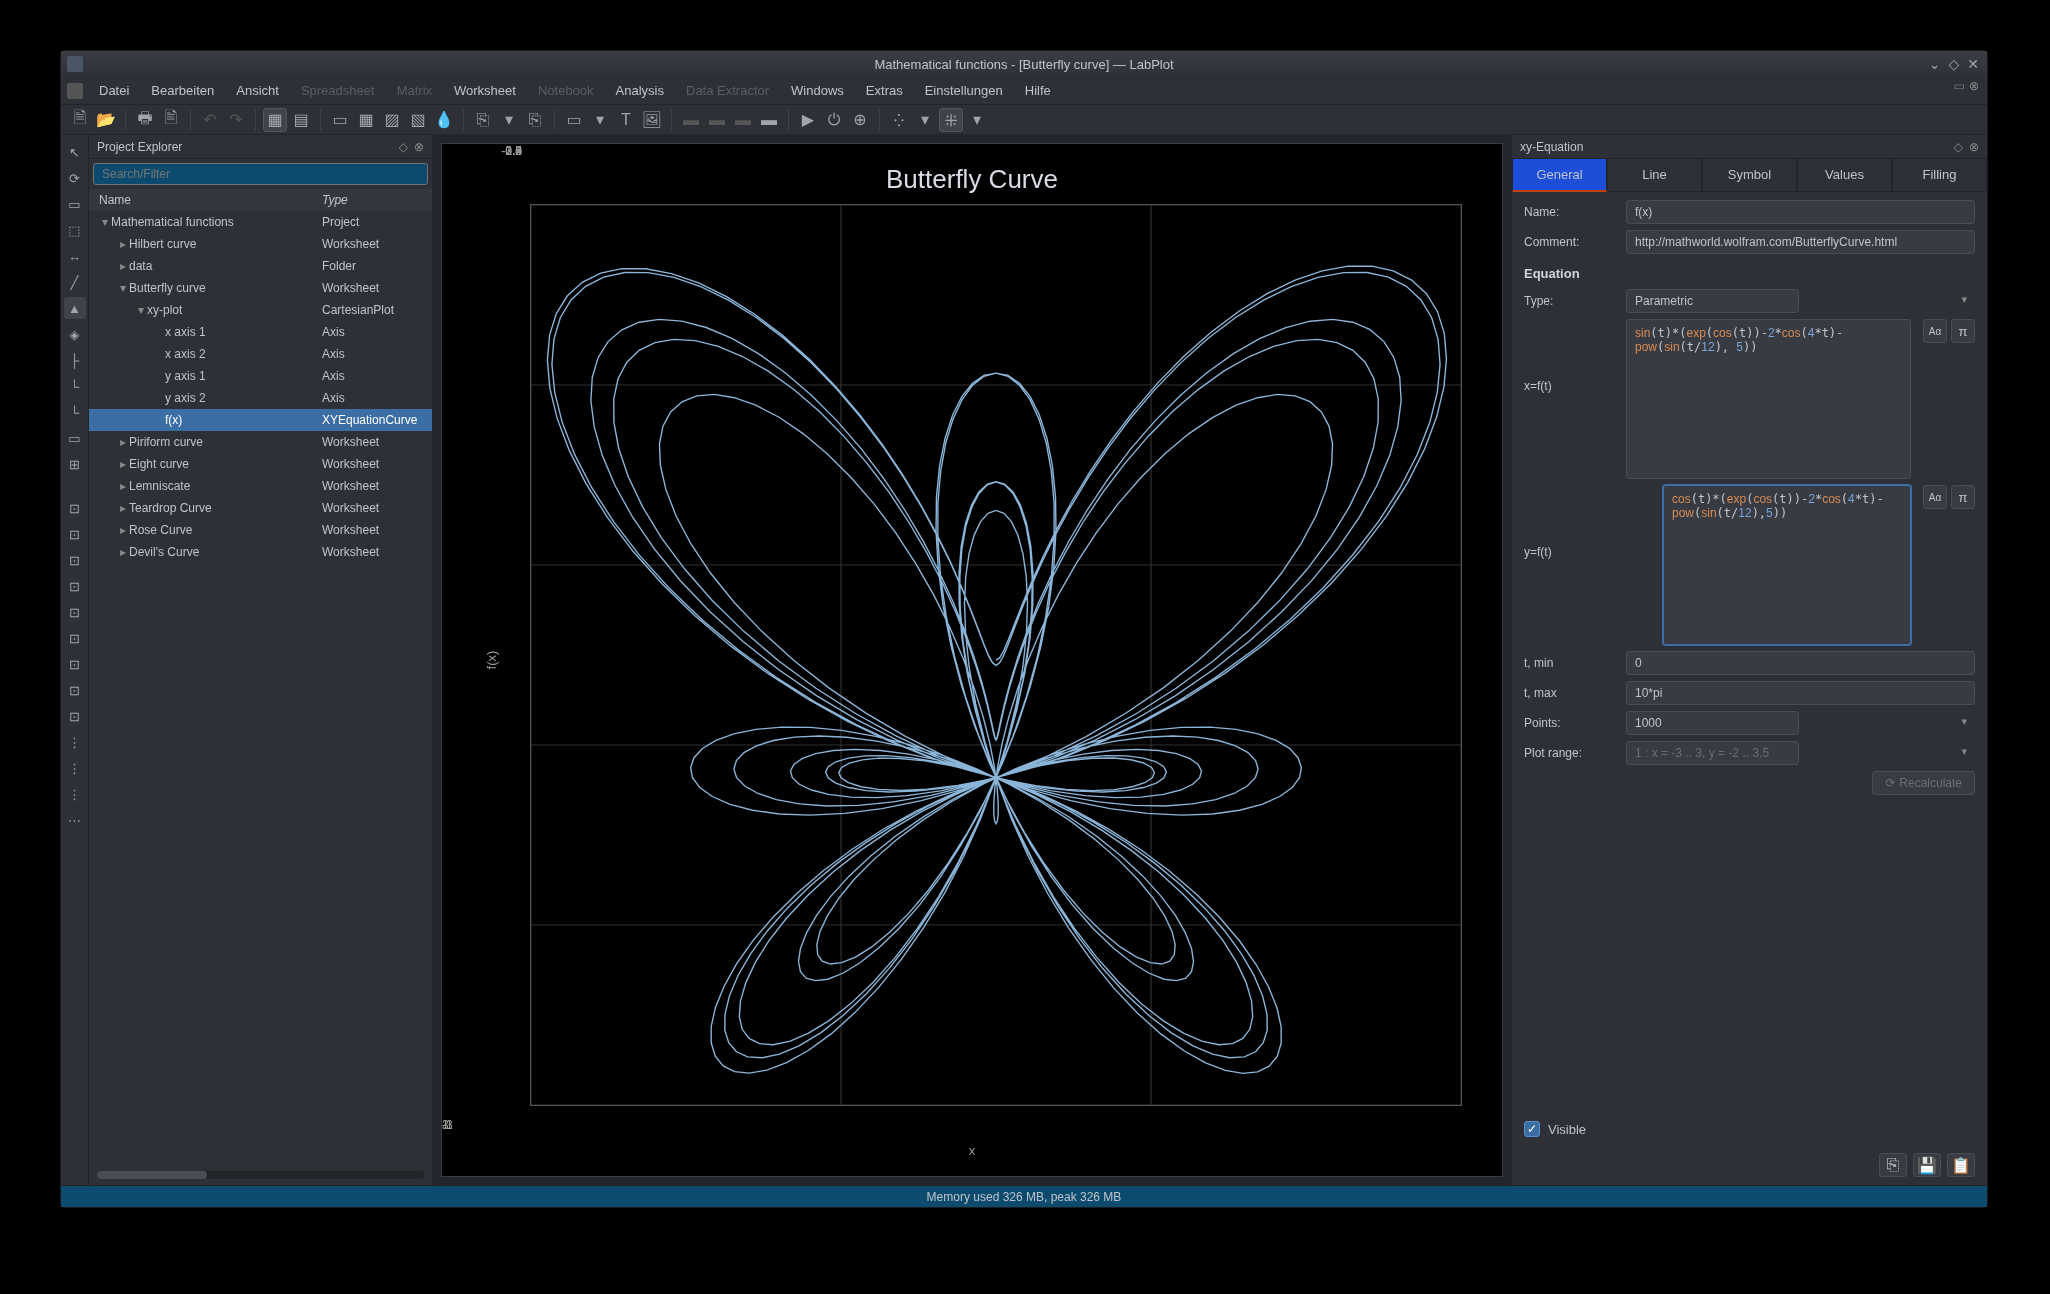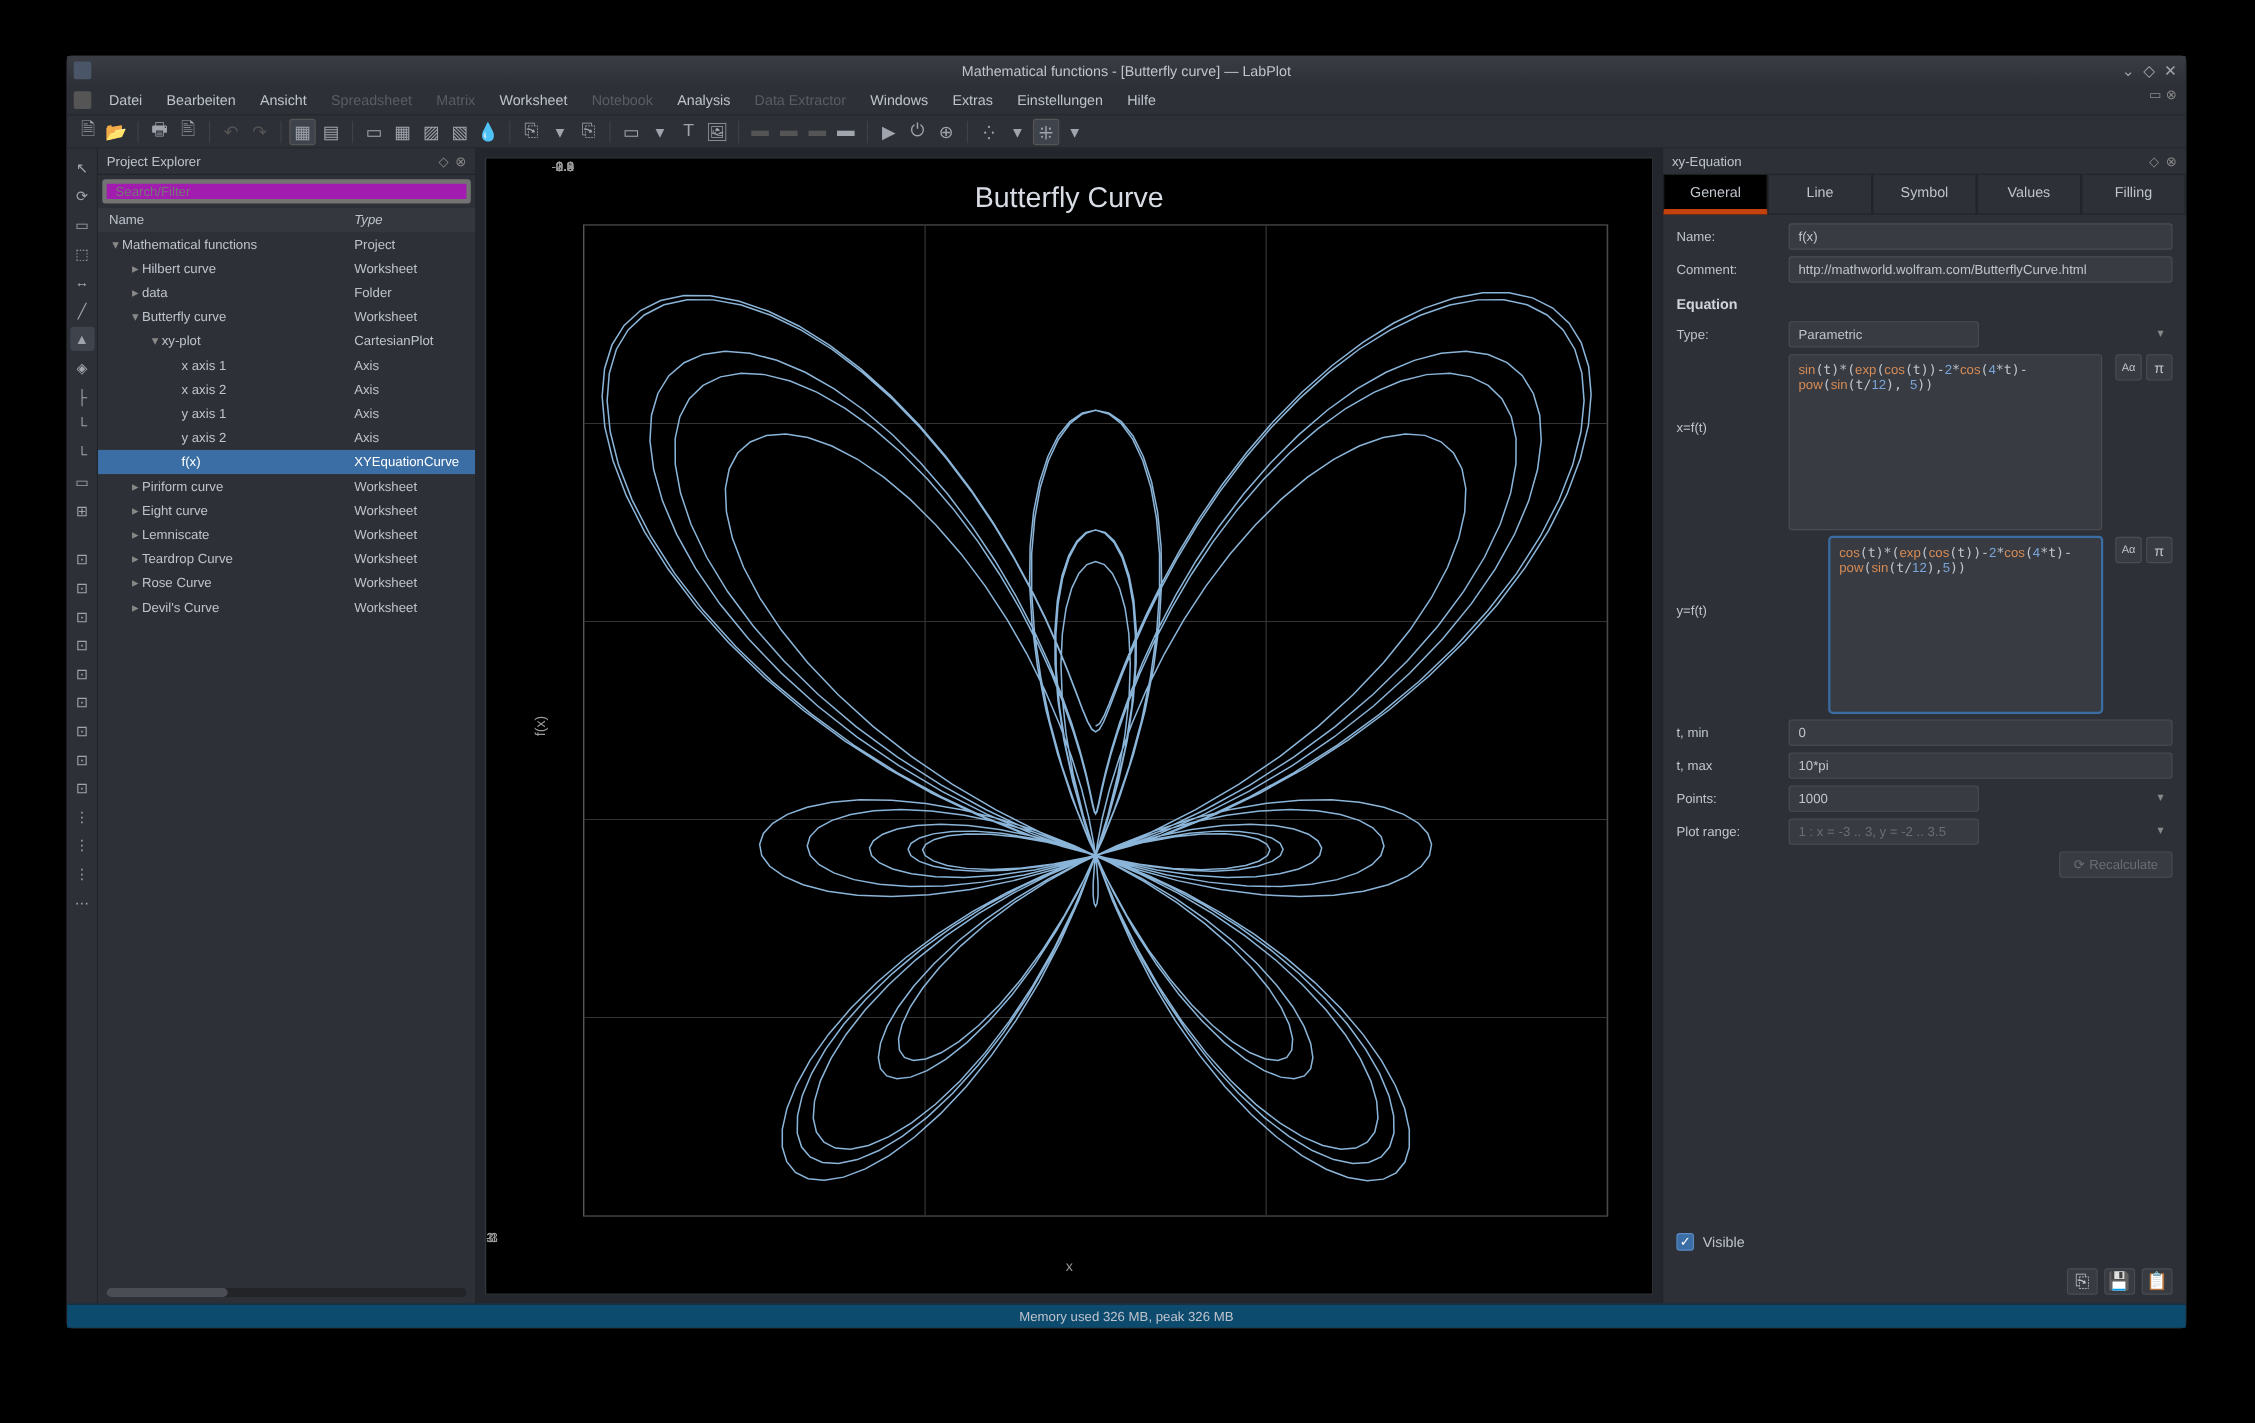--- a/index.html
+++ b/index.html
@@ -26,21 +26,21 @@
 .maincols { flex: 1; display: flex; min-height: 0; }
 .left-toolbar { width: 28px; background: #2d3037; display: flex; flex-direction: column; align-items: center; padding-top: 6px; gap: 4px; border-right: 1px solid #222428; }
 .left-toolbar .tbtn { width: 22px; height: 22px; font-size: 13px; }
 .left-toolbar .tbtn.curr { background: #3f434b; }
 
 .explorer { width: 344px; background: #2d3037; display: flex; flex-direction: column; border-right: 1px solid #222428; }
 .panel-header { height: 24px; background: #2d3037; display: flex; align-items: center; padding: 0 8px; color: #bfc4cc; font-size: 12px; border-bottom: 1px solid #222428; }
 .panel-header .spacer { flex: 1; }
 .panel-header .hbtn { color: #888; margin-left: 6px; cursor: pointer; font-size: 12px; }
 .search-row { padding: 4px; }
-.search-row input { width: 100%; height: 22px; background: #a21caf; border: 4px solid #737373; color: #bfc4cc; padding: 0 8px; font-size: 12px; border-radius: 3px; }
+.search-row input { width: 100%; height: 22px; background: #0c4a6e; border: 1px solid #737373; color: #bfc4cc; padding: 0 8px; font-size: 12px; border-radius: 3px; }
 .tree-head { display: flex; background: #34373e; color: #bfc4cc; font-size: 12px; height: 22px; align-items: center; }
 .tree-head .c1 { width: 225px; padding-left: 10px; }
 .tree-head .c2 { flex: 1; padding-left: 8px; font-style: italic; }
 .tree { flex: 1; overflow: auto; }
 .trow { display: flex; height: 22px; align-items: center; color: #bfc4cc; font-size: 12px; cursor: pointer; }
 .trow.sel { background: #3b6ea5; color: #fff; }
 .trow .c1 { width: 225px; display: flex; align-items: center; }
 .trow .c2 { flex: 1; padding-left: 8px; }
 .twist { width: 12px; text-align: center; color: #888; }
 .tree-scroll { height: 8px; margin: 4px 8px 6px 8px; background: #222428; border-radius: 4px; position: relative; }
@@ -52,21 +52,21 @@
 .plot-canvas { position: absolute; left: 88px; top: 60px; right: 40px; bottom: 70px; border: 1px solid #555; }
 .plot-canvas svg { width: 100%; height: 100%; }
 .ytick { position: absolute; color: #999; font-size: 12px; right: calc(100% - 80px); }
 .xtick { position: absolute; color: #999; font-size: 12px; top: calc(100% - 58px); }
 .axis-label-y { position: absolute; color: #999; font-size: 13px; left: 40px; top: 50%; transform: translateY(-50%) rotate(-90deg); }
 .axis-label-x { position: absolute; color: #999; font-size: 13px; left: 50%; bottom: 18px; transform: translateX(-50%); }
 
 .props { width: 476px; background: #2d3037; display: flex; flex-direction: column; border-left: 1px solid #222428; }
 .tabs { display: flex; background: #2d3037; }
 .tab { flex: 1; text-align: center; padding: 8px 4px; color: #bfc4cc; font-size: 13px; cursor: pointer; border: 1px solid #222428; border-top: none; }
-.tab.active { background: #000000; border-bottom: 5px solid #c2410c; }
+.tab.active { background: #1d4ed8; border-bottom: 2px solid #c2410c; }
 .form { padding: 8px 12px; display: flex; flex-direction: column; gap: 6px; flex: 1; }
 .frow { display: flex; align-items: center; gap: 8px; }
 .frow.tall { align-items: flex-start; }
 .flabel { width: 94px; color: #bfc4cc; font-size: 12px; }
 .finput { flex: 1; height: 24px; background: #383b42; border: 1px solid #4a4d54; color: #bfc4cc; padding: 0 8px; font-size: 12px; border-radius: 3px; }
 .finput.dim { color: #6a6d74; }
 .ftext { flex: 1; height: 160px; background: #383b42; border: 1px solid #4a4d54; color: #bfc4cc; padding: 6px 8px; font-size: 12px; border-radius: 3px; font-family: monospace; }
 .ftext.focus { border-color: #3b6ea5; box-shadow: 0 0 0 1px #3b6ea5; margin-left: 37px; }
 .ftext .hl-fn { color: #d88c55; }
 .ftext .hl-num { color: #7aa5d8; }

